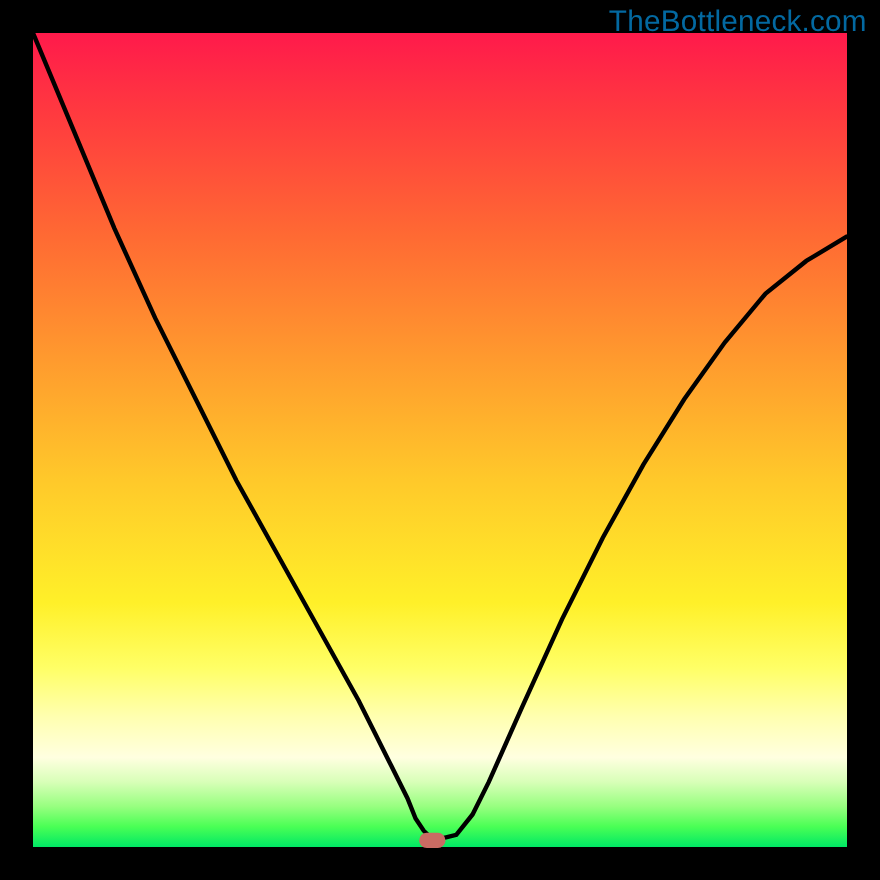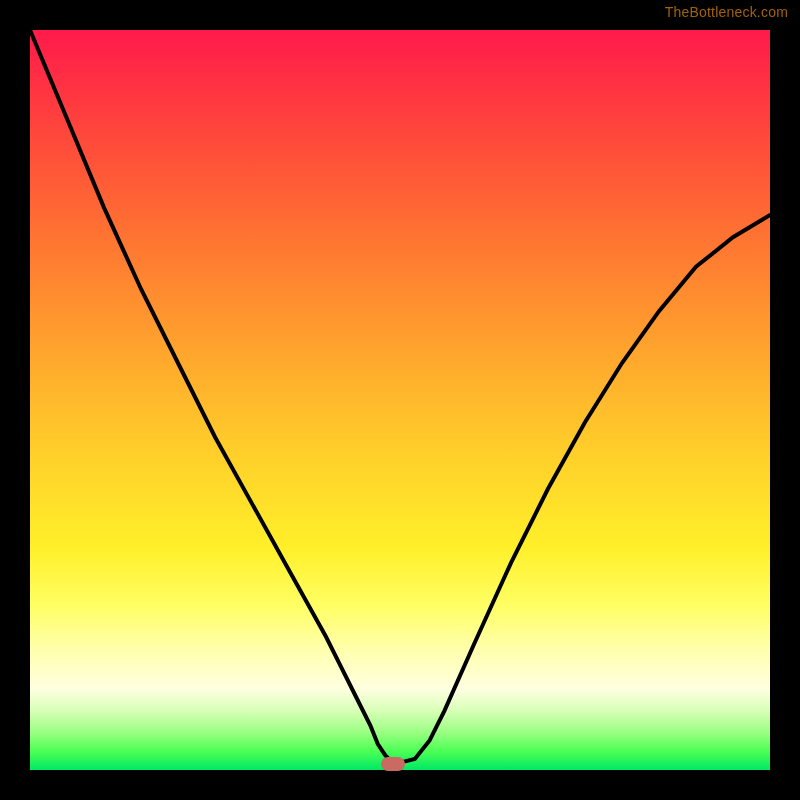--- a/index.html
+++ b/index.html
@@ -38,22 +38,22 @@
       #d8ffb8 92%,
       #98ff80 95%,
       #4aff55 97.5%,
       #00e865 100%
     );
   }
   .watermark {
     position: absolute;
     top: 4px;
     right: 12px;
-    color: #a16207;
-    font-size: 14px;
+    color: #0369a1;
+    font-size: 27px;
     font-weight: 500;
     letter-spacing: 0.2px;
     user-select: none;
   }
   svg.curve {
     position: absolute;
     left: 0;
     top: 0;
     width: 740px;
     height: 740px;

